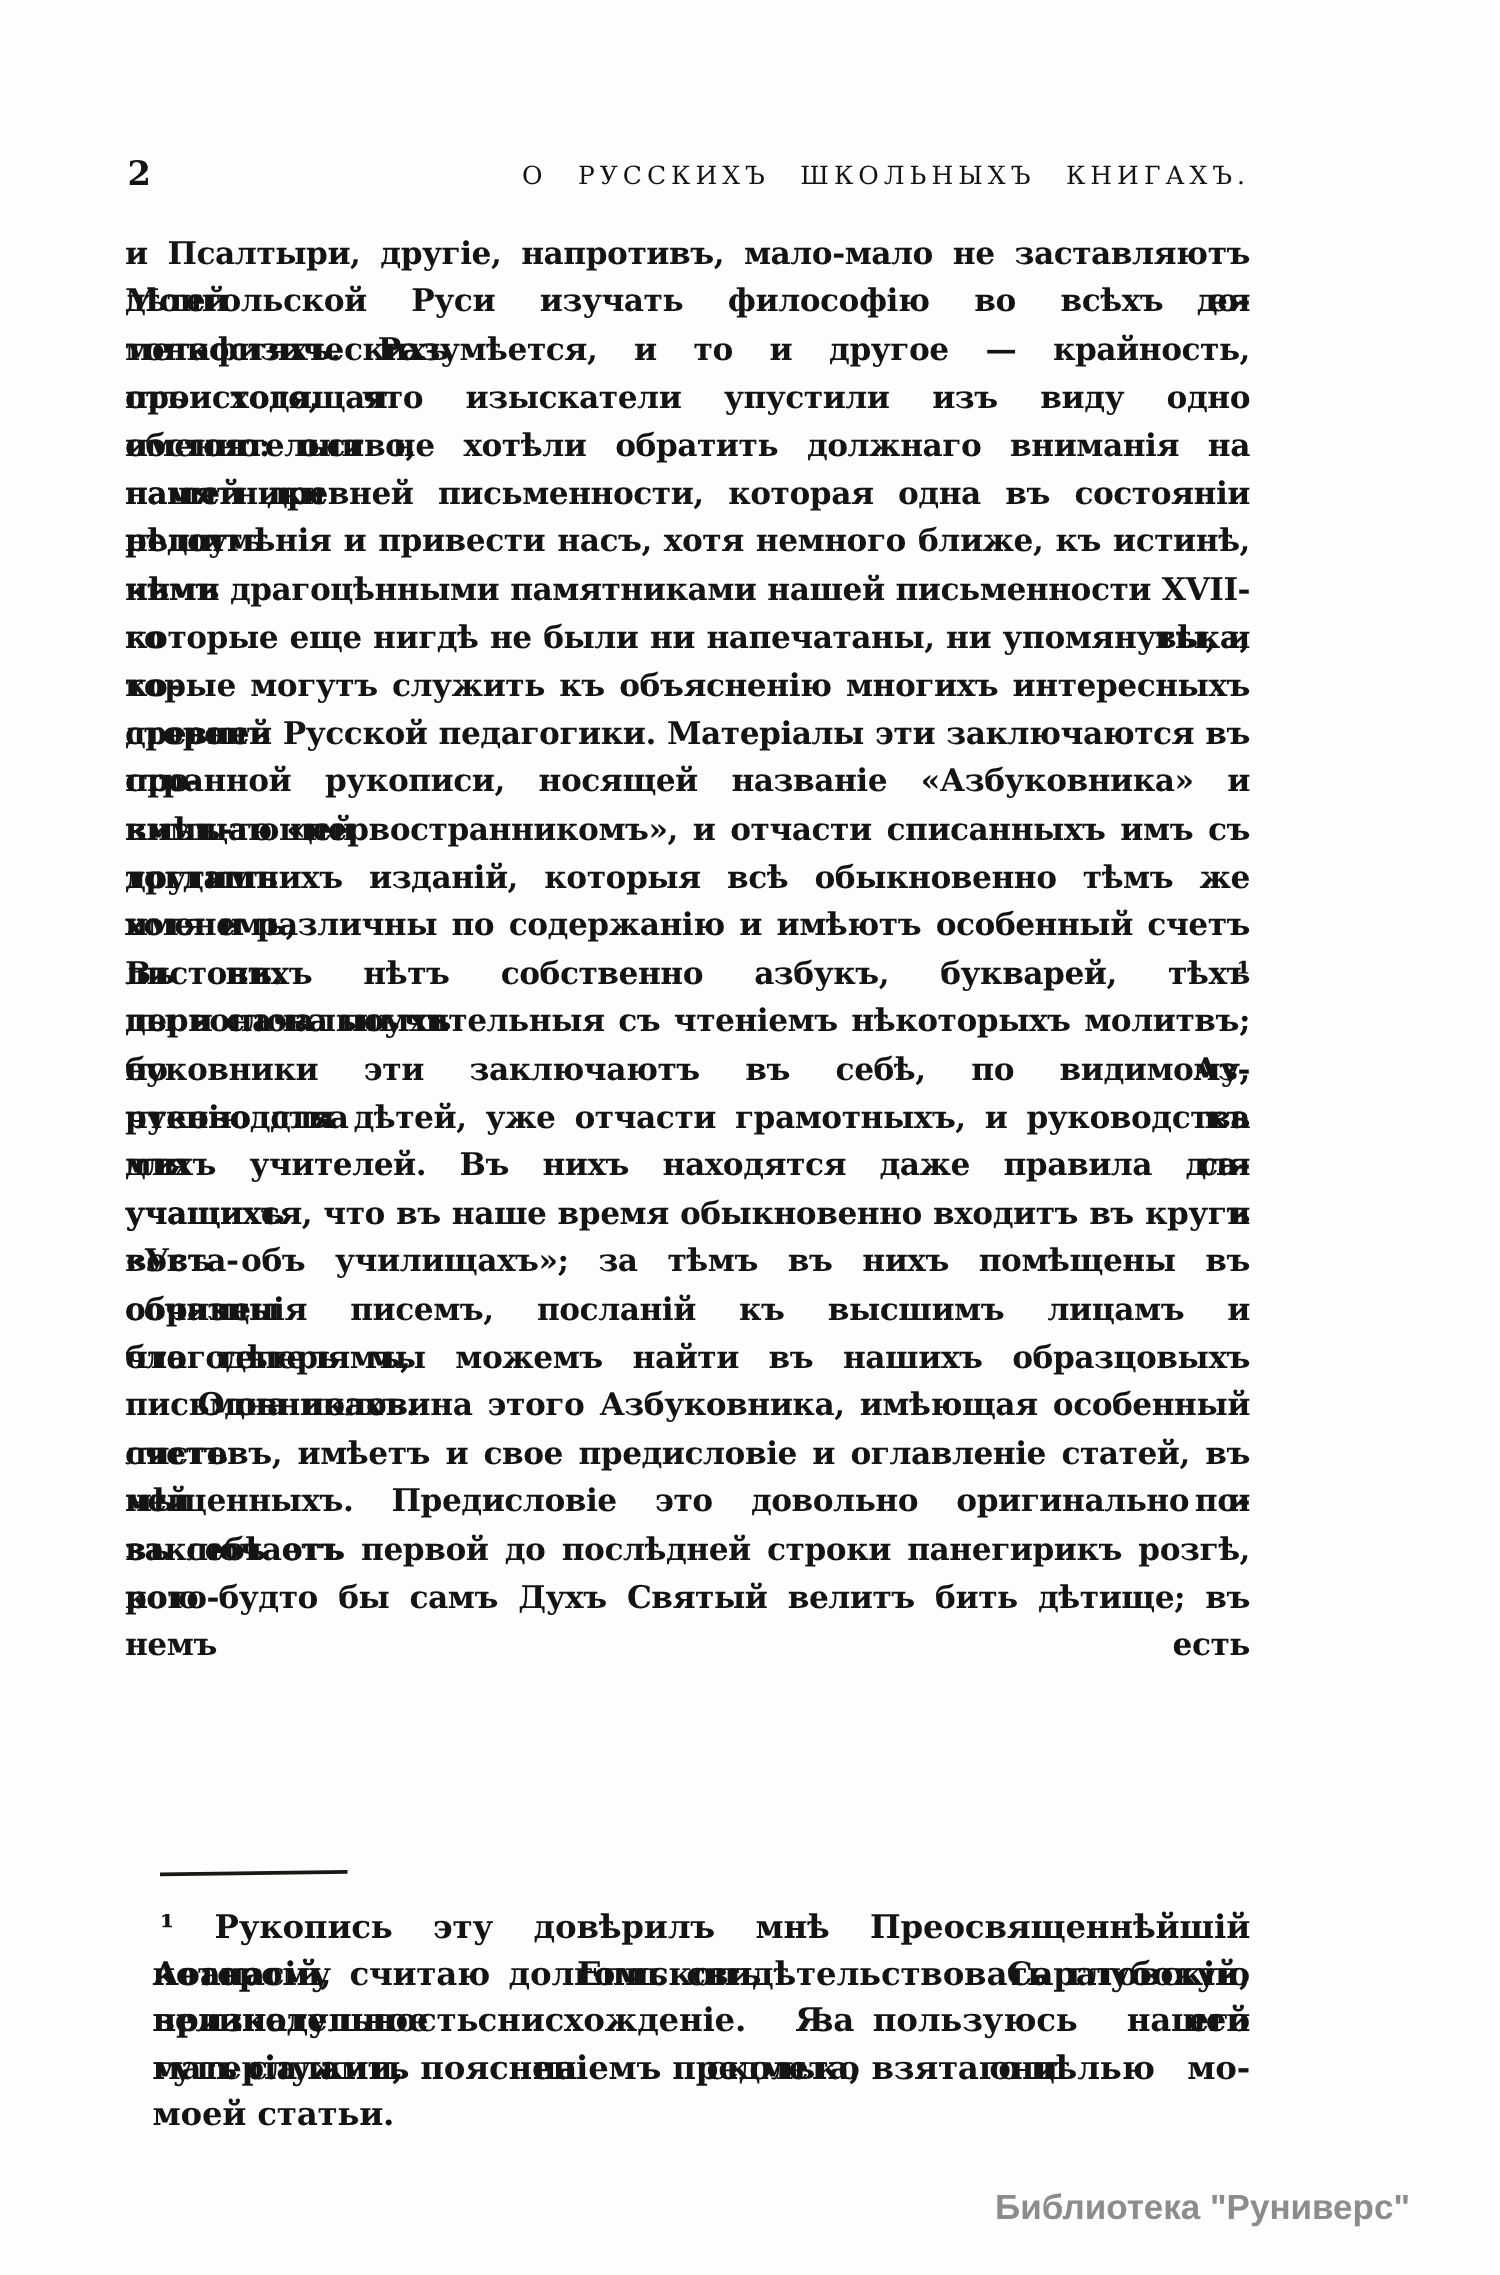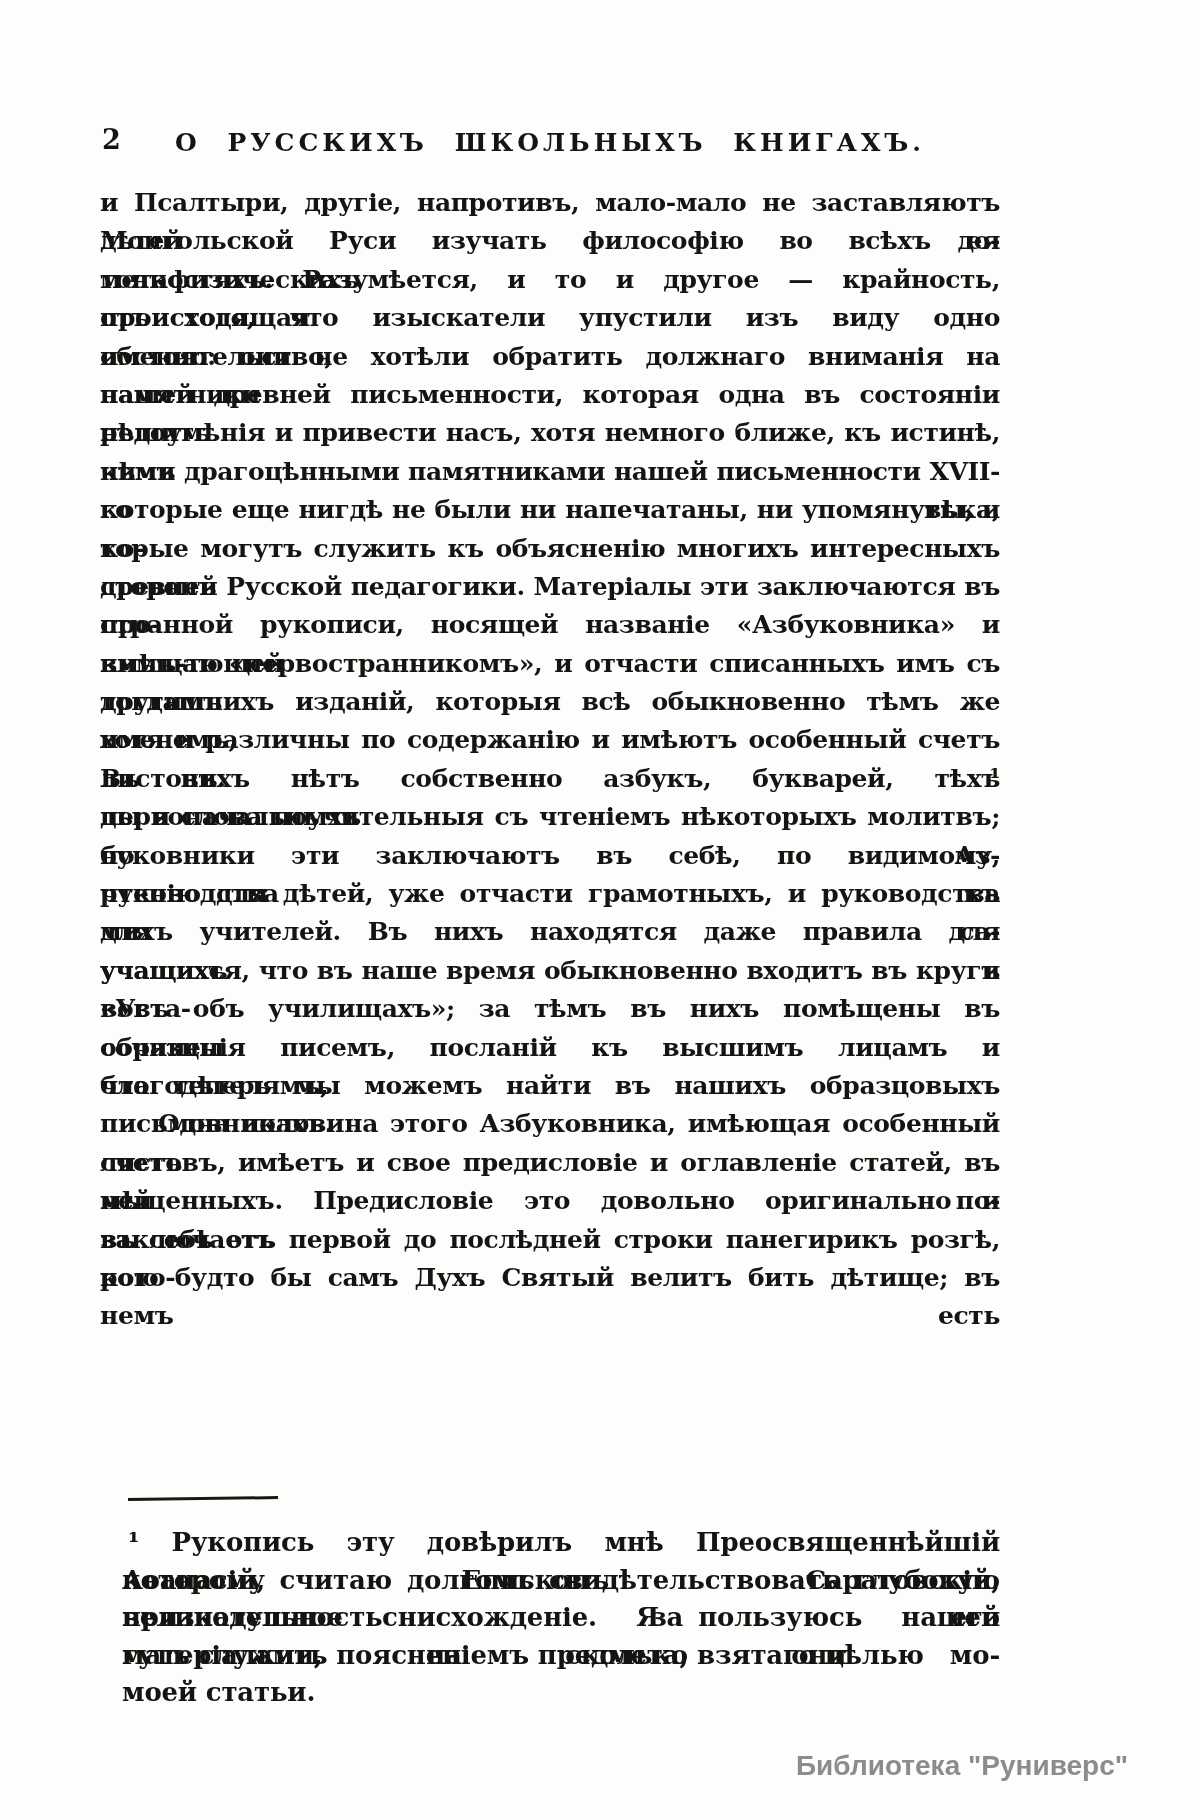--- a/index.html
+++ b/index.html
@@ -14,22 +14,22 @@
   }
   .text-block { position: absolute; left: 100px; width: 900px; }
 
   
   .header { top: 124px; height: 36px; }
   .pagenum {
     position: absolute; left: 2px; top: 0;
     font-size: 27px; font-weight: bold;
   }
   .running-title {
-    display: block; text-align: center;
-    font-size: 25px; font-weight: bold;
+    display: block; text-align: right;
+    font-size: 20px; font-weight: normal;
     letter-spacing: 4px; word-spacing: 14px;
     padding-top: 4px;
   }
 
   
   .body-text { top: 184px; }
   .para { margin: 0; }
   .line {
     font-size: 25px; font-weight: bold;
     letter-spacing: -0.4px;

